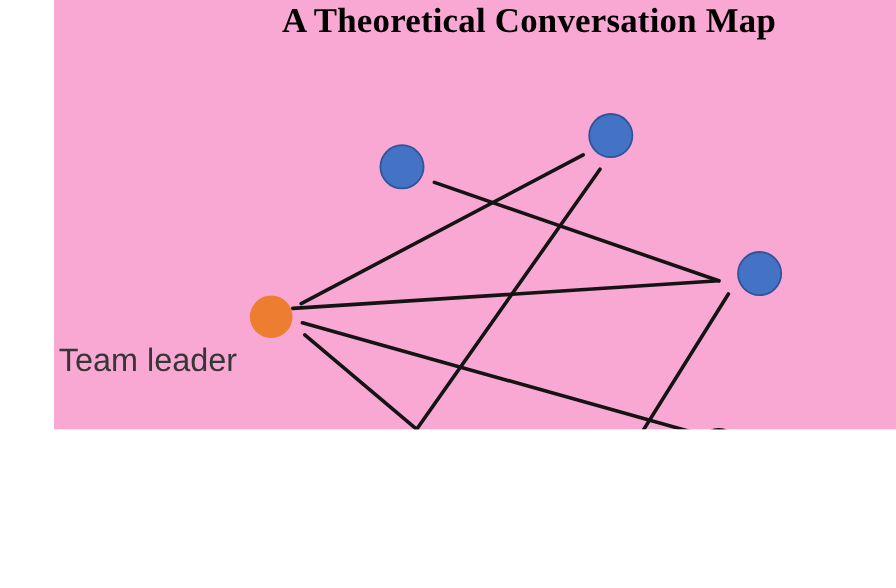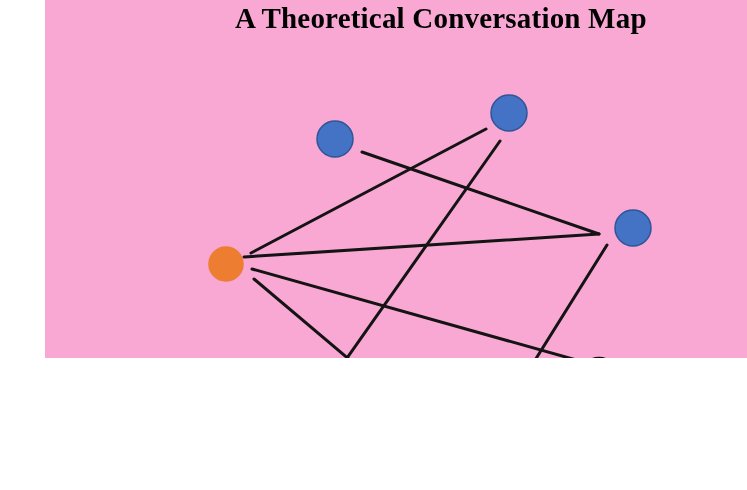--- a/index.html
+++ b/index.html
@@ -63,14 +63,15 @@
       <circle cx="181" cy="264" r="17" fill="#ED7D31" stroke="#ED7D31" stroke-width="1.5"></circle>
       <circle cx="290" cy="139" r="18" fill="#4472C4" stroke="#2F5597" stroke-width="1.5"></circle>
       <circle cx="464" cy="113" r="18" fill="#4472C4" stroke="#2F5597" stroke-width="1.5"></circle>
       <circle cx="588" cy="228" r="18" fill="#4472C4" stroke="#2F5597" stroke-width="1.5"></circle>
       <circle cx="554" cy="376" r="18.5" fill="#0B0B0B" stroke="#0B0B0B" stroke-width="1.5"></circle>
       <circle cx="248" cy="412" r="18" fill="#4472C4" stroke="#2F5597" stroke-width="1.5"></circle>
       <circle cx="423" cy="462" r="18.5" fill="#4472C4" stroke="#2F5597" stroke-width="1.5"></circle>
     </svg>
   <div class="title">A Theoretical Conversation Map</div>
 
+  <div class="node-label" id="label-team-leader">Team leader</div>
 
 </div>
 
 </body></html>

